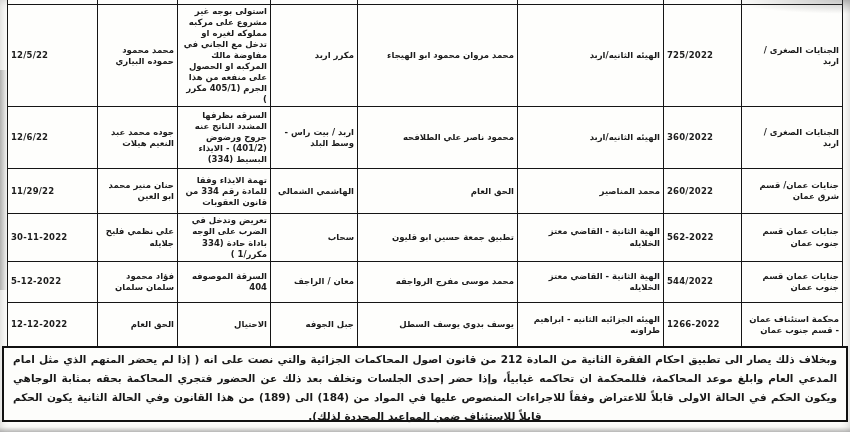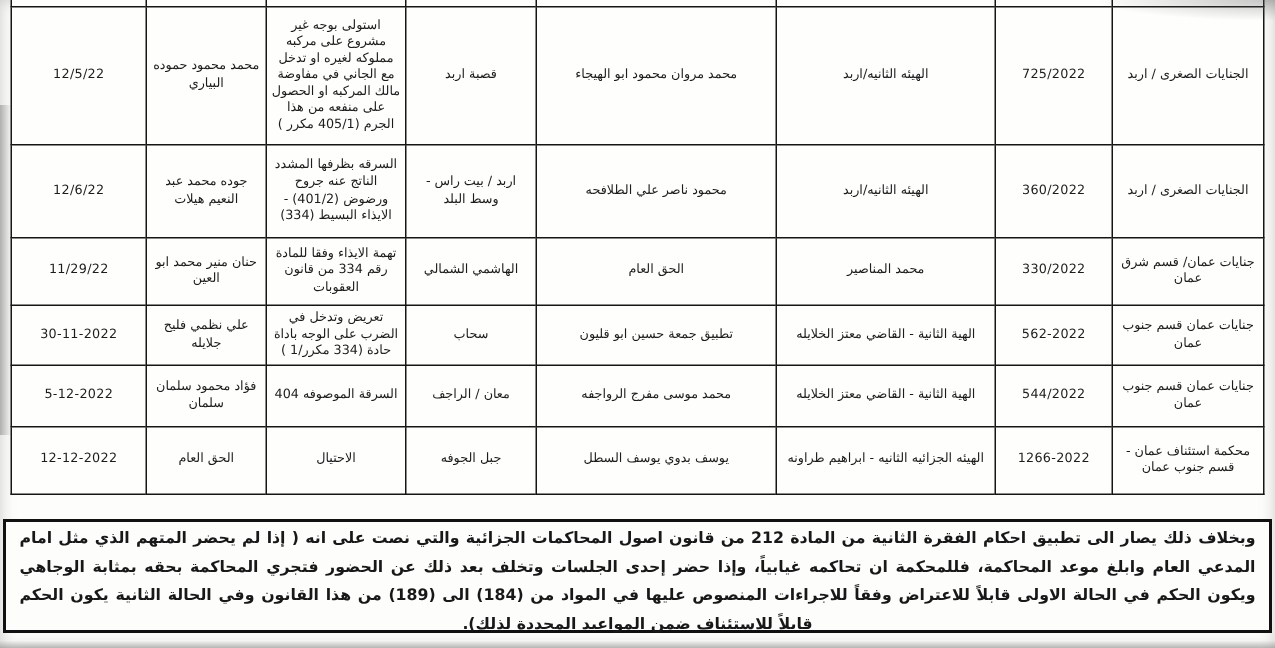--- a/index.html
+++ b/index.html
@@ -17,22 +17,22 @@
   .scan{filter:blur(.3px);}
   
   table.cases{
     position:absolute;top:0;left:7px;width:836px;
     border-collapse:collapse;table-layout:fixed;
     direction:rtl;
     background:#fefefc;
   }
   table.cases td{
     border:1.5px solid #151515;
-    text-align:center;vertical-align:middle;
-    font-size:8.5px;font-weight:normal;color:#1c1c1c;
+    vertical-align:middle;
+    font-size:8.5px;font-weight:bold;color:#1c1c1c;
     line-height:1.3;
     padding:1px 3px;
     word-wrap:break-word;
   }
   
   col.c-court{width:101px;}
   col.c-case{width:78px;}
   col.c-panel{width:146px;}
   col.c-plaintiff{width:160px;}
   col.c-location{width:87px;}
@@ -99,38 +99,38 @@
         <td></td>
         <td></td>
         <td></td>
       </tr>
 
     <tr>
           <td class="court-cell">الجنايات الصغرى / اربد</td>
           <td class="num">725/2022</td>
           <td>الهيئه الثانيه/اربد</td>
           <td>محمد مروان محمود ابو الهيجاء</td>
-          <td>قصبة اربد</td>
+          <td>مكرر اربد</td>
           <td class="charge-cell">استولى بوجه غير مشروع على مركبه مملوكه لغيره او تدخل مع الجاني في مفاوضة مالك المركبه او الحصول على منفعه من هذا الجرم (405/1 مكرر )</td>
           <td>محمد محمود حموده البياري</td>
           <td class="num">12/5/22</td>
         </tr>
         <tr>
           <td class="court-cell">الجنايات الصغرى / اربد</td>
           <td class="num">360/2022</td>
           <td>الهيئه الثانيه/اربد</td>
           <td>محمود ناصر علي الطلافحه</td>
           <td>اربد / بيت راس - وسط البلد</td>
           <td class="charge-cell">السرقه بظرفها المشدد الناتج عنه جروح ورضوض (401/2) - الايذاء البسيط (334)</td>
           <td>جوده محمد عبد النعيم هيلات</td>
           <td class="num">12/6/22</td>
         </tr>
         <tr>
           <td class="court-cell">جنايات عمان/ قسم شرق عمان</td>
-          <td class="num">330/2022</td>
+          <td class="num">260/2022</td>
           <td>محمد المناصير</td>
           <td>الحق العام</td>
           <td>الهاشمي الشمالي</td>
           <td class="charge-cell">تهمة الايذاء وفقا للمادة رقم 334 من قانون العقوبات</td>
           <td>حنان منير محمد ابو العين</td>
           <td class="num">11/29/22</td>
         </tr>
         <tr>
           <td class="court-cell">جنايات عمان قسم جنوب عمان</td>
           <td class="num">562-2022</td>

